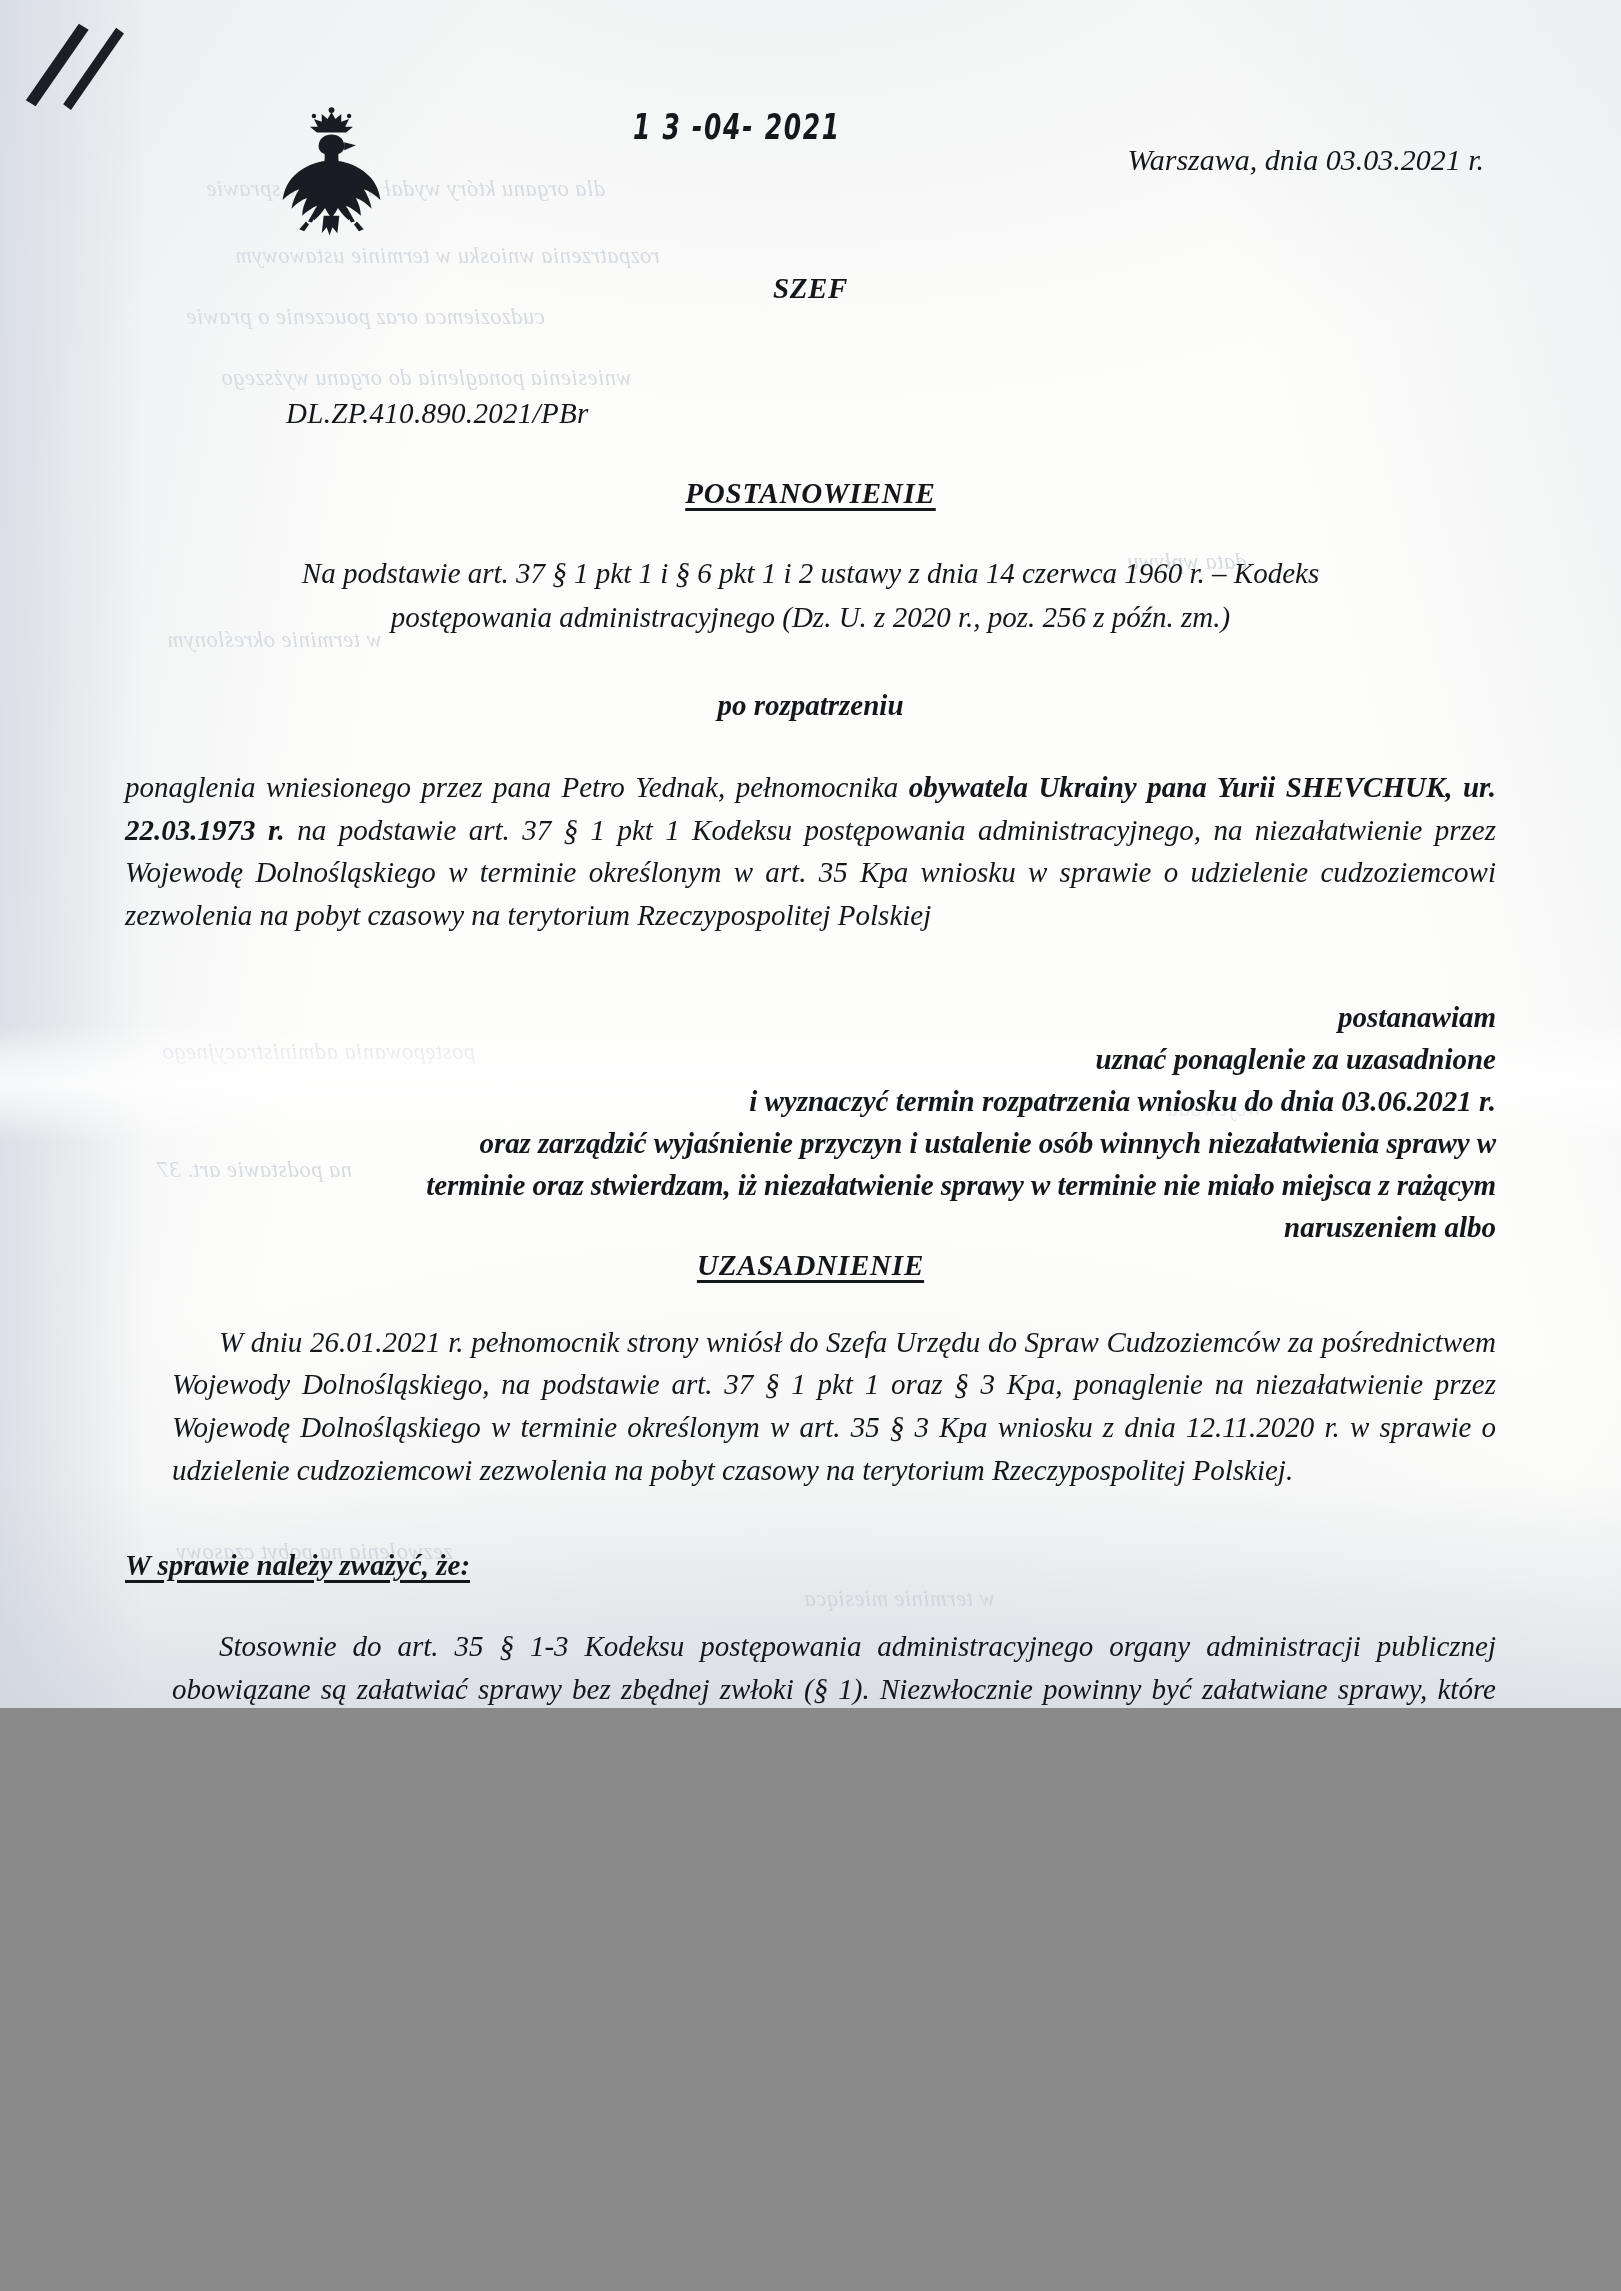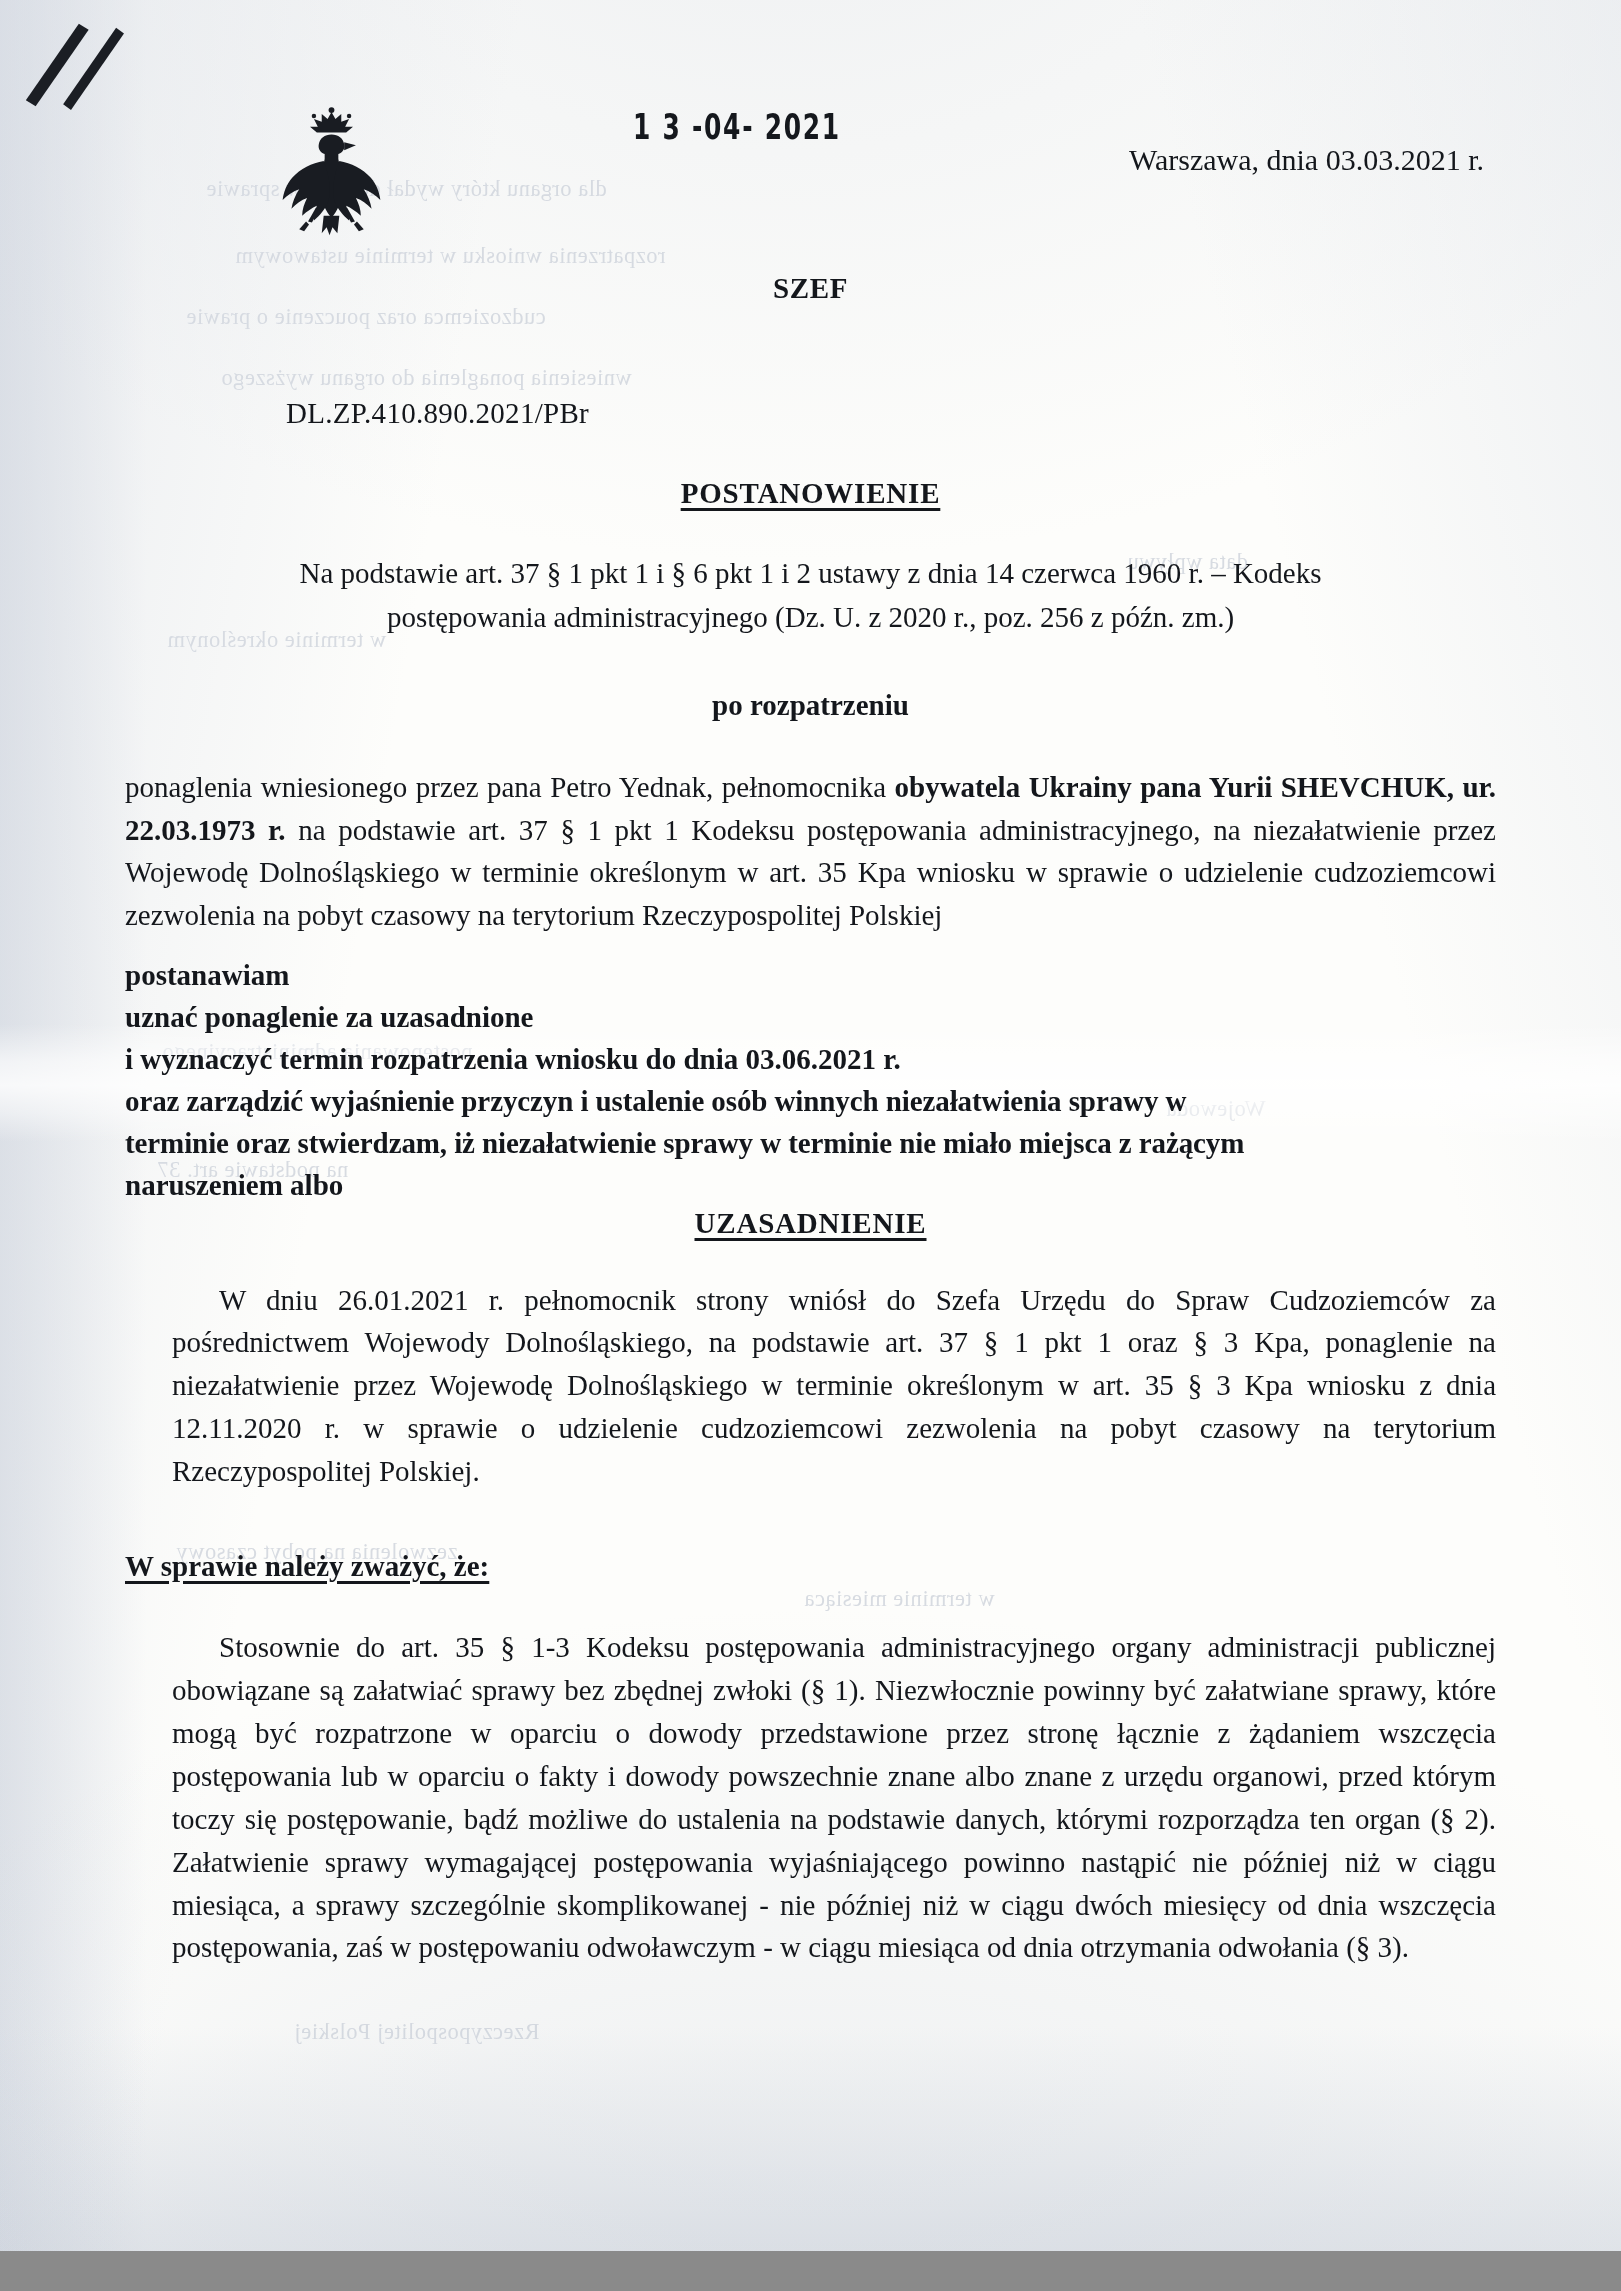--- a/index.html
+++ b/index.html
@@ -5,27 +5,28 @@
 <style>
   html, body {
     margin: 0;
     padding: 0;
     background: #8a8a8a;
   }
 
   .page {
     position: relative;
     width: 1621px;
-    height: 2251px;
+    height: 1708px;
     margin: 0 auto;
     background: #fdfdfb;
     overflow: hidden;
     font-family: "Liberation Serif", "DejaVu Serif", serif;
     color: #14171c;
     box-sizing: border-box;
+    font-style: italic;
   }
 
   
   .scan-tint {
     position: absolute;
     inset: 0;
     pointer-events: none;
     z-index: 5;
     background:
       linear-gradient(100deg, rgba(214,219,228,.50) 0%, rgba(255,255,255,0) 26%),
@@ -202,24 +203,24 @@
   }
 
   .justified {
     text-align: justify;
     text-align-last: left;
     margin-top: 39px;
     line-height: 1.48;
   }
 
   .ruling {
-    text-align: left;
+    text-align: right;
     font-weight: 700;
     line-height: 1.45;
-    margin-top: 17px;
+    margin-top: 59px;
   }
   .ruling .rl { display: block; }
   .ruling .rl-indent { letter-spacing: -0.1px; }
 
   .title-uzasadnienie { margin-top: 43px; }
 
   .para-indent { text-indent: 47px; margin-left: 47px; }
 
   .consider-heading {
     font-weight: 700;

